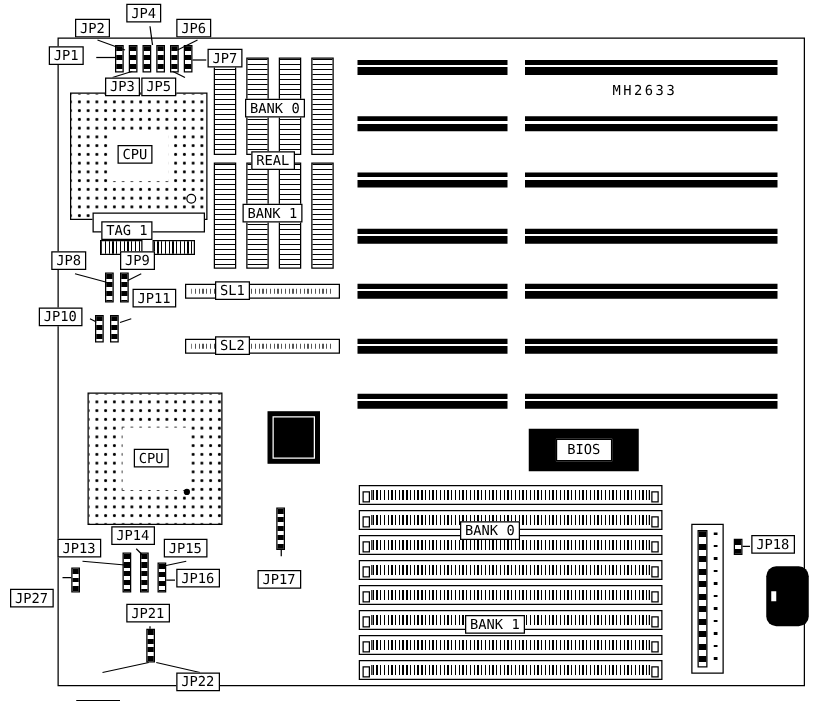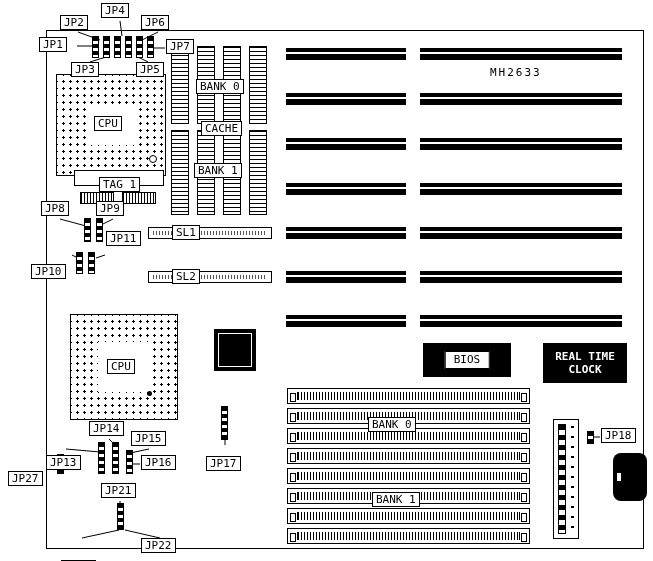--- a/index.html
+++ b/index.html
@@ -104,32 +104,32 @@
 
   <div class="comp dotgrid" style="left:56px;top:74px;width:110px;height:102px">
     <div class="dot-center" style="inset:30px"></div>
     <div class="label" style="left:37px;top:41px">CPU</div>
     <div class="pin1" style="left:92px;top:80px"></div>
   </div>
 
   <div class="comp chipbox" style="left:74px;top:170px;width:90px;height:16px"></div>
   <div class="comp hatch-v" style="left:80px;top:192px;width:34px;height:12px"></div>
   <div class="comp hatch-v" style="left:122px;top:192px;width:34px;height:12px"></div>
-  <div class="label" style="left:99px;top:177px">TAG 1</div>
+  <div class="label" style="left:81px;top:177px">TAG 1</div>
 
   <div class="comp vstrip" style="left:171px;top:46px;width:18px;height:78px"></div>
   <div class="comp vstrip" style="left:197px;top:46px;width:18px;height:78px"></div>
   <div class="comp vstrip" style="left:223px;top:46px;width:18px;height:78px"></div>
   <div class="comp vstrip" style="left:249px;top:46px;width:18px;height:78px"></div>
   <div class="comp vstrip" style="left:171px;top:130px;width:18px;height:85px"></div>
   <div class="comp vstrip" style="left:197px;top:130px;width:18px;height:85px"></div>
   <div class="comp vstrip" style="left:223px;top:130px;width:18px;height:85px"></div>
   <div class="comp vstrip" style="left:249px;top:130px;width:18px;height:85px"></div>
   <div class="label" style="left:196px;top:79px">BANK 0</div>
-  <div class="label" style="left:201px;top:121px">CACHE</div>
+  <div class="label" style="left:201px;top:121px">REAL</div>
   <div class="label" style="left:194px;top:163px">BANK 1</div>
 
   <div class="pins" style="left:84px;top:218px;height:24px"></div>
   <div class="pins" style="left:96px;top:218px;height:24px"></div>
   <div class="pins" style="left:76px;top:252px;height:22px"></div>
   <div class="pins" style="left:88px;top:252px;height:22px"></div>
 
   <div class="comp slot-open" style="left:148px;top:227px;width:124px;height:12px"></div>
   <div class="comp slot-open" style="left:148px;top:271px;width:124px;height:12px"></div>
   <div class="label" style="left:172px;top:225px">SL1</div>
@@ -157,24 +157,20 @@
     <div class="label" style="left:36px;top:44px">CPU</div>
     <div class="pindot" style="left:76px;top:76px"></div>
   </div>
 
   <div class="blackbox" style="left:214px;top:329px;width:42px;height:42px;box-shadow:inset 0 0 0 4px #000, inset 0 0 0 5px #fff"></div>
 
   <div class="blackbox" style="left:423px;top:343px;width:88px;height:34px">
     <div class="bios-inner">BIOS</div>
   </div>
 
-  <div class="blackbox rtc" style="left:543px;top:343px;width:84px;height:40px">
-    <div>REAL TIME</div>
-    <div>CLOCK</div>
-  </div>
 
   <div class="comp simm" style="left:287px;top:388px;width:243px;height:16px">
       <div class="bar"></div>
     </div>
   <div class="comp simm" style="left:287px;top:408px;width:243px;height:16px">
       <div class="bar"></div>
     </div>
   <div class="comp simm" style="left:287px;top:428px;width:243px;height:16px">
       <div class="bar"></div>
     </div>
@@ -211,27 +207,27 @@
 
   <div class="blackbox din" style="left:613px;top:453px;width:34px;height:48px">
     <div class="hole"></div>
   </div>
 
   <div class="label" style="left:101px;top:3px">JP4</div>
   <div class="label" style="left:60px;top:15px">JP2</div>
   <div class="label" style="left:141px;top:15px">JP6</div>
   <div class="label" style="left:39px;top:37px">JP1</div>
   <div class="label" style="left:166px;top:39px">JP7</div>
-  <div class="label" style="left:71px;top:62px">JP3</div>
-  <div class="label" style="left:136px;top:62px">JP5</div>
+  <div class="label" style="left:84px;top:62px">JP3</div>
+  <div class="label" style="left:113px;top:62px">JP5</div>
   <div class="label" style="left:41px;top:201px">JP8</div>
   <div class="label" style="left:96px;top:201px">JP9</div>
-  <div class="label" style="left:31px;top:264px">JP10</div>
+  <div class="label" style="left:31px;top:246px">JP10</div>
   <div class="label" style="left:106px;top:231px">JP11</div>
-  <div class="label" style="left:46px;top:455px">JP13</div>
+  <div class="label" style="left:46px;top:431px">JP13</div>
   <div class="label" style="left:89px;top:421px">JP14</div>
   <div class="label" style="left:131px;top:431px">JP15</div>
   <div class="label" style="left:141px;top:455px">JP16</div>
   <div class="label" style="left:8px;top:471px">JP27</div>
   <div class="label" style="left:206px;top:456px">JP17</div>
   <div class="label" style="left:601px;top:428px">JP18</div>
   <div class="label" style="left:101px;top:483px">JP21</div>
   <div class="label" style="left:61px;top:560px">JP20</div>
   <div class="label" style="left:141px;top:538px">JP22</div>
 

